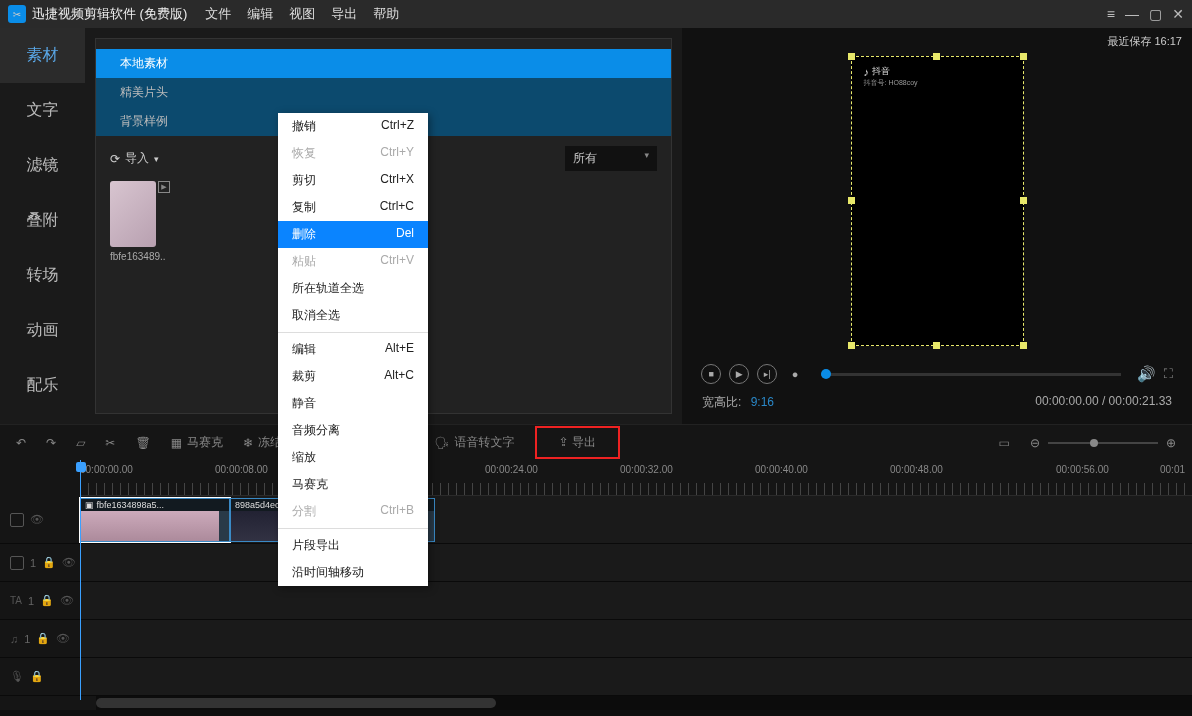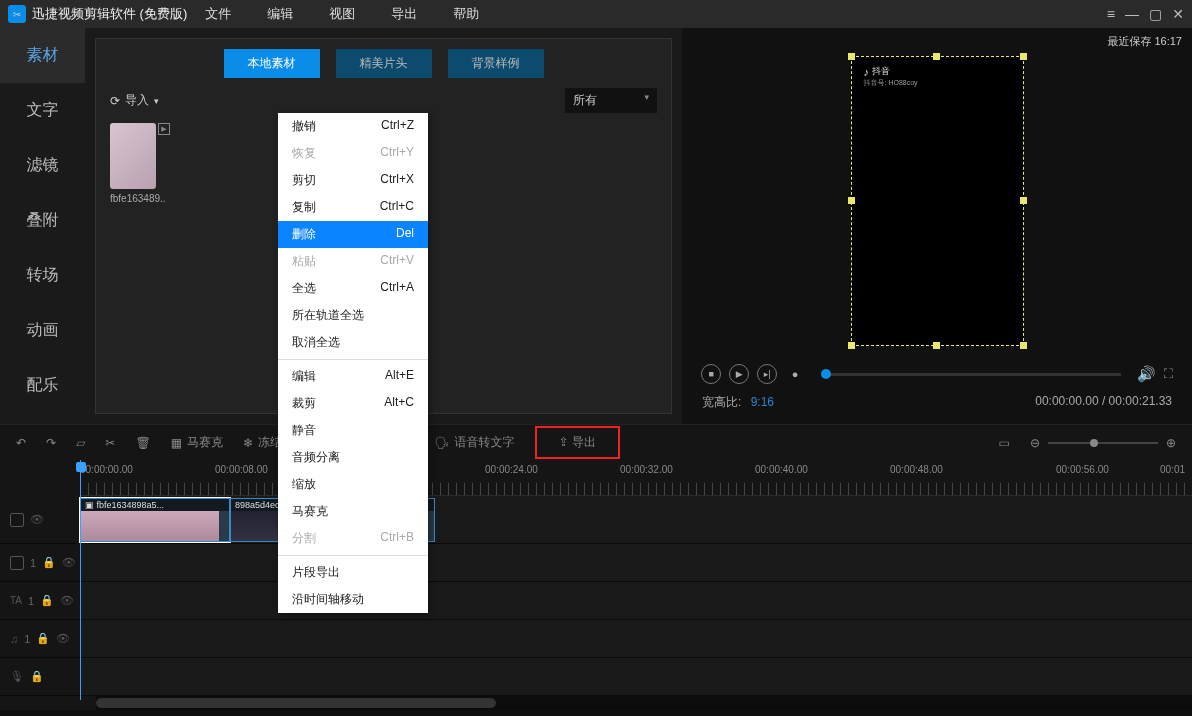--- a/index.html
+++ b/index.html
@@ -25,30 +25,30 @@
   height: 18px;
   background: #0a8de8;
   border-radius: 3px;
   margin-right: 6px;
   display: flex;
   align-items: center;
   justify-content: center;
   font-size: 10px;
 }
 .title-text { font-size: 13px; color: #eee; margin-right: 18px; }
-.menu-bar { display: flex; gap: 36px; }
+.menu-bar { display: flex; gap: 16px; }
 .menu-item { color: #ddd; font-size: 13px; cursor: pointer; }
 .win-controls { margin-left: auto; display: flex; gap: 10px; align-items: center; color: #bbb; font-size: 14px; }
 .main-area { display: flex; height: 396px; }
 .side-tabs { width: 85px; background: #1a1a1a; display: flex; flex-direction: column; }
 .side-tab { height: 55px; display: flex; align-items: center; justify-content: center; color: #bbb; font-size: 16px; cursor: pointer; }
 .side-tab.active { background: #2b2b2b; color: #5aa8e8; }
 .media-panel { flex: 1; position: relative; background: #1a1a1a; }
 .media-inner { margin: 10px; background: #222; height: calc(100% - 20px); border: 1px solid #333; }
-.sub-tabs { display: flex; justify-content: center; gap: 16px; padding-top: 10px; }
+.sub-tabs { display: flex; justify-content: center; gap: 0; padding-top: 10px; flex-direction: column; }
 .sub-tab { padding: 6px 24px; background: #0c4a6e; font-size: 12px; cursor: pointer; color: #bbb; }
 .sub-tab.active { background: #0a8de8; color: #fff; }
 .import-row { display: flex; align-items: center; padding: 10px 14px; justify-content: space-between; }
 .import-btn { display: flex; align-items: center; gap: 5px; color: #ccc; cursor: pointer; }
 .filter-sel { background: #111; color: #ccc; padding: 4px 60px 4px 8px; font-size: 12px; border: none; position: relative; }
 .media-grid { padding: 0 14px; display: flex; gap: 12px; }
 .media-thumb { width: 56px; text-align: center; }
 .media-thumb-img { width: 46px; height: 66px; background: linear-gradient(135deg,#d8c5d0,#b8a0b0); border-radius: 3px; position: relative; }
 .media-thumb-label { font-size: 10px; color: #aaa; margin-top: 4px; overflow: hidden; white-space: nowrap; }
 .play-badge { position: absolute; right: -14px; top: 0; width: 12px; height: 12px; border: 1px solid #888; font-size: 7px; color: #888; text-align: center; line-height: 10px; }
@@ -192,24 +192,20 @@
           <span>复制</span>
           <span>Ctrl+C</span>
         </div>
         <div class="cm-item highlighted">
           <span>删除</span>
           <span>Del</span>
         </div>
         <div class="cm-item disabled">
           <span>粘贴</span>
           <span>Ctrl+V</span>
-        </div>
-        <div class="cm-item">
-          <span>全选</span>
-          <span>Ctrl+A</span>
         </div>
         <div class="cm-item">
           <span>所在轨道全选</span>
           <span></span>
         </div>
         <div class="cm-item">
           <span>取消全选</span>
           <span></span>
         </div>
         <div class="cm-sep"></div>

